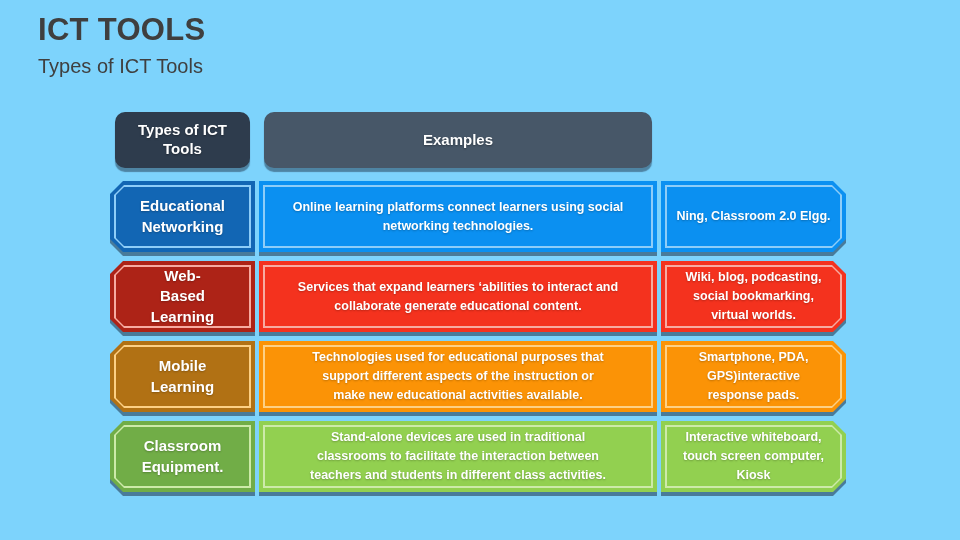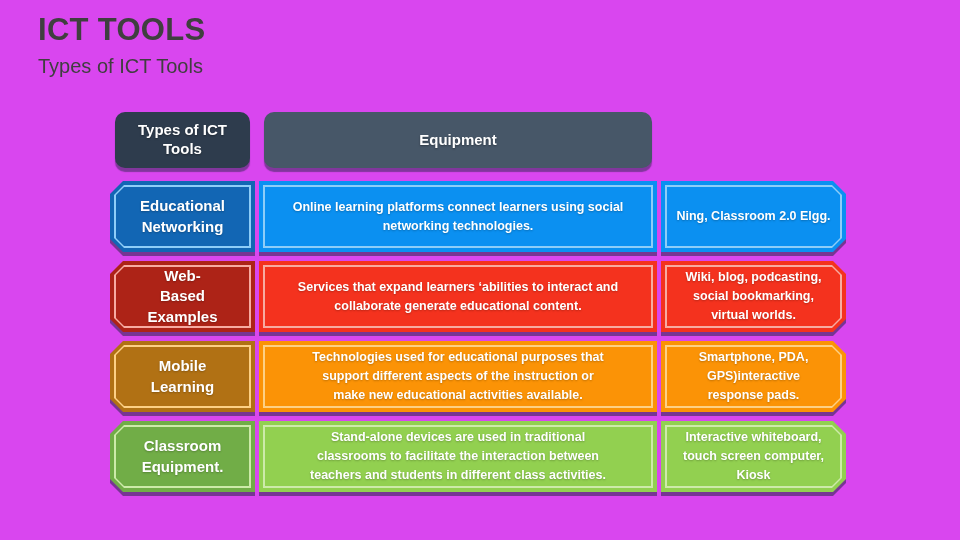--- a/index.html
+++ b/index.html
@@ -1,19 +1,19 @@
 <!DOCTYPE html>
 <html><head>
 <meta charset="utf-8">
 <style>
   html,body{margin:0;padding:0;background:#e9e9e9;}
   .slide{
     position:relative;
     width:960px;height:540px;
-    background:#d946ef;
+    background:#7dd3fc;
     font-family:"Liberation Sans",sans-serif;
     overflow:hidden;
   }
   
   .title-block{position:absolute;left:38px;top:12px;}
   .slide-title{
     margin:0;font-size:31px;font-weight:700;color:#3f3f3f;letter-spacing:.3px;
   }
   .slide-subtitle{
     margin:7px 0 0 0;font-size:20px;font-weight:400;color:#3f3f3f;
@@ -103,21 +103,21 @@
     <p class="slide-subtitle">Types of ICT Tools</p>
   </div>
 
   <div class="table">
 
     <div class="header-grid" style="--hdr1: #2e3c4d; --hdr: #475768;">
       <div class="hdr-box first">
         <div class="hdr-txt">Types of ICT Tools</div>
       </div>
       <div class="hdr-box">
-        <div class="hdr-txt">Equipment</div>
+        <div class="hdr-txt">Examples</div>
       </div>
     </div>
 
     <div class="body-grid">
 
       <div class="row" style="--label-fill: #1266b4; --cell-fill: #0b90f1; --outline: #8ecdf8;">
         <div class="cw">
           <div class="cell label-cell">
             <div class="layer outline-layer"></div>
             <div class="layer fill-layer"></div>
@@ -137,21 +137,21 @@
             <div class="txt ex-txt">Ning, Classroom 2.0 Elgg.</div>
           </div>
         </div>
       </div>
 
       <div class="row" style="--label-fill: #ad2317; --cell-fill: #f4321e; --outline: #f7aba1;">
         <div class="cw">
           <div class="cell label-cell">
             <div class="layer outline-layer"></div>
             <div class="layer fill-layer"></div>
-            <div class="txt label-txt">Web-Based Examples</div>
+            <div class="txt label-txt">Web-Based Learning</div>
           </div>
         </div>
         <div class="cw">
           <div class="cell def-cell">
             <div class="txt def-txt">Services that expand learners ‘abilities to interact and
 collaborate generate educational content.</div>
           </div>
         </div>
         <div class="cw">
           <div class="cell ex-cell">

